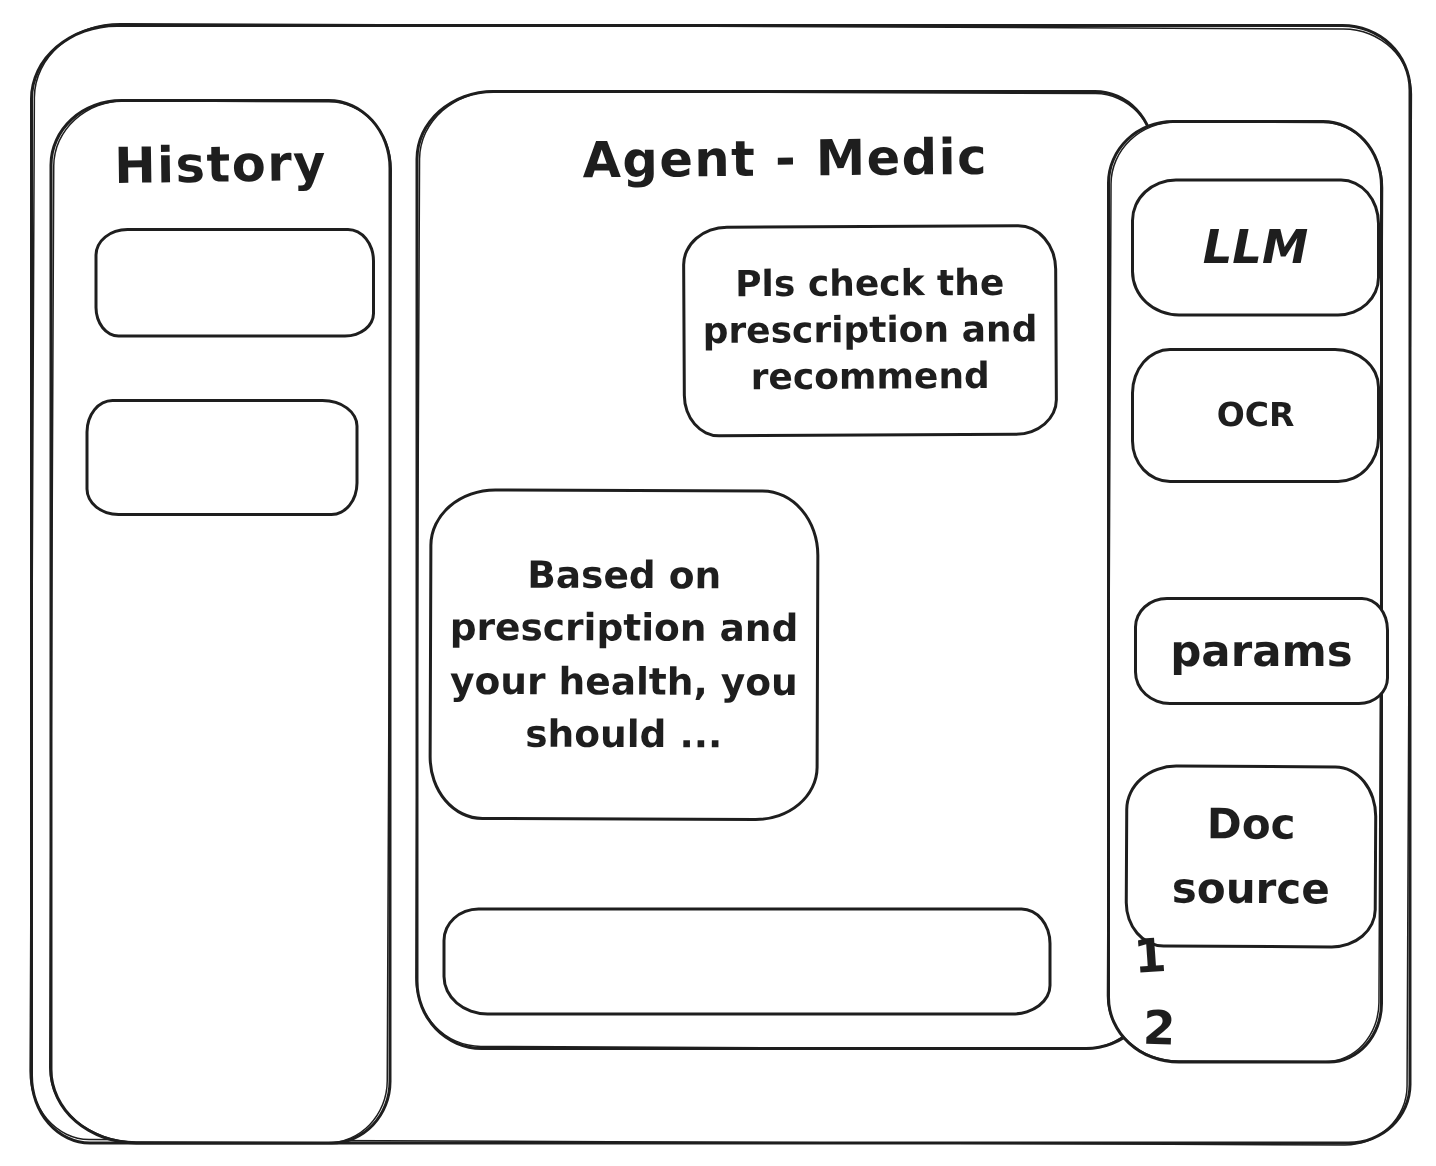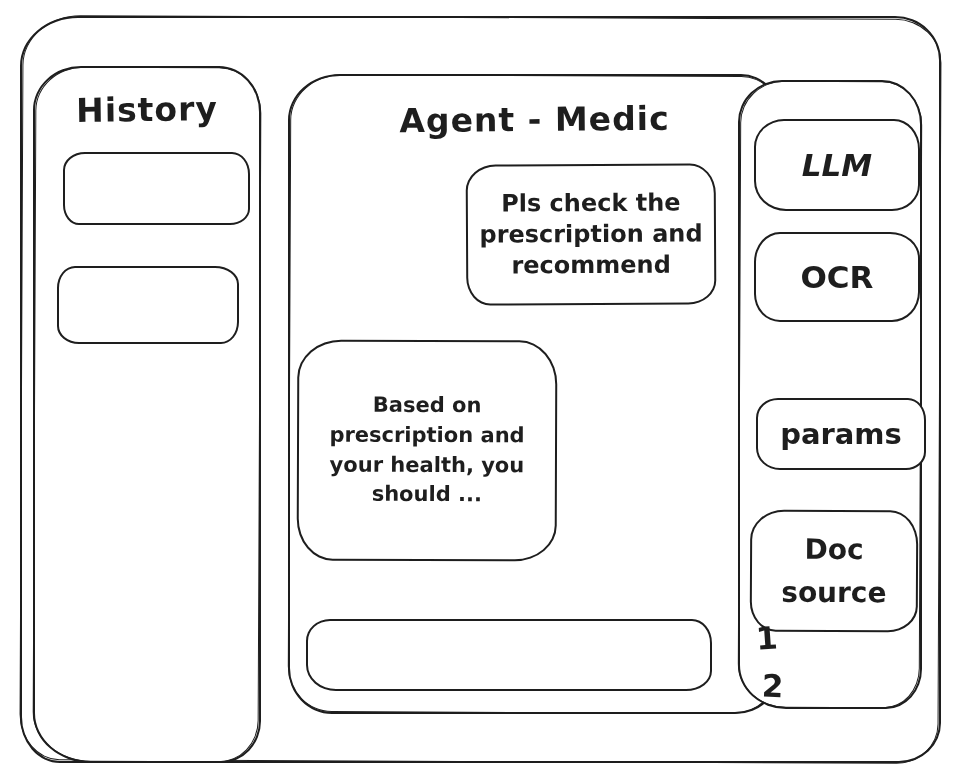--- a/index.html
+++ b/index.html
@@ -66,24 +66,23 @@
     width: 187px; height: 73px;
     border-radius: 22px 18px 20px 16px / 18px 22px 16px 20px;
   }
   .hist-2 {
     left: 22px; top: 198px;
     width: 182px; height: 78px;
     border-radius: 18px 24px 18px 22px / 22px 18px 22px 18px;
   }
   
   .chat {
-    left: 277px; top: 74px;
+    left: 277px; top: 60px;
     width: 493px; height: 640px;
     border-radius: 52px 40px 46px 44px / 46px 42px 44px 46px;
-    margin-left: 11px;
   }
   .chat .panel-title { top: 24px; transform: rotate(-0.5deg); }
   .bubble {
     position: absolute;
     border: 2.8px solid #1e1e1e;
     background: #ffffff;
     box-sizing: border-box;
     display: flex;
     align-items: center;
     justify-content: center;
@@ -96,21 +95,21 @@
     border-radius: 30px 26px 28px 24px / 26px 30px 24px 28px;
     font-size: 24px;
     line-height: 1.3;
     padding: 8px 10px;
     transform: rotate(-0.3deg);
   }
   .bubble-assistant {
     left: 7px; top: 264px;
     width: 260px; height: 221px;
     border-radius: 44px 38px 42px 36px / 38px 44px 36px 42px;
-    font-size: 21px;
+    font-size: 25px;
     line-height: 1.42;
     padding: 10px 5px;
     transform: rotate(0.2deg);
   }
   .input-bar {
     position: absolute;
     left: 16px; top: 543px;
     width: 406px; height: 72px;
     border: 2.8px solid #1e1e1e;
     background: #ffffff;
@@ -142,21 +141,21 @@
     left: 14px; top: 37px;
     width: 166px; height: 92px;
     border-radius: 30px 26px 28px 32px / 28px 30px 26px 30px;
     font-size: 31px;
     font-style: italic;
   }
   .btn-ocr {
     left: 14px; top: 150px;
     width: 166px; height: 90px;
     border-radius: 26px 30px 28px 26px / 30px 26px 30px 28px;
-    font-size: 31px;
+    font-size: 22px;
   }
   .btn-params {
     left: 2px; top: 316px;
     width: 170px; height: 72px;
     border-radius: 22px 18px 20px 24px / 20px 22px 18px 22px;
     font-size: 29px;
     margin-left: 14px;
   }
   .btn-doc {
     left: 10px; top: 428px;

